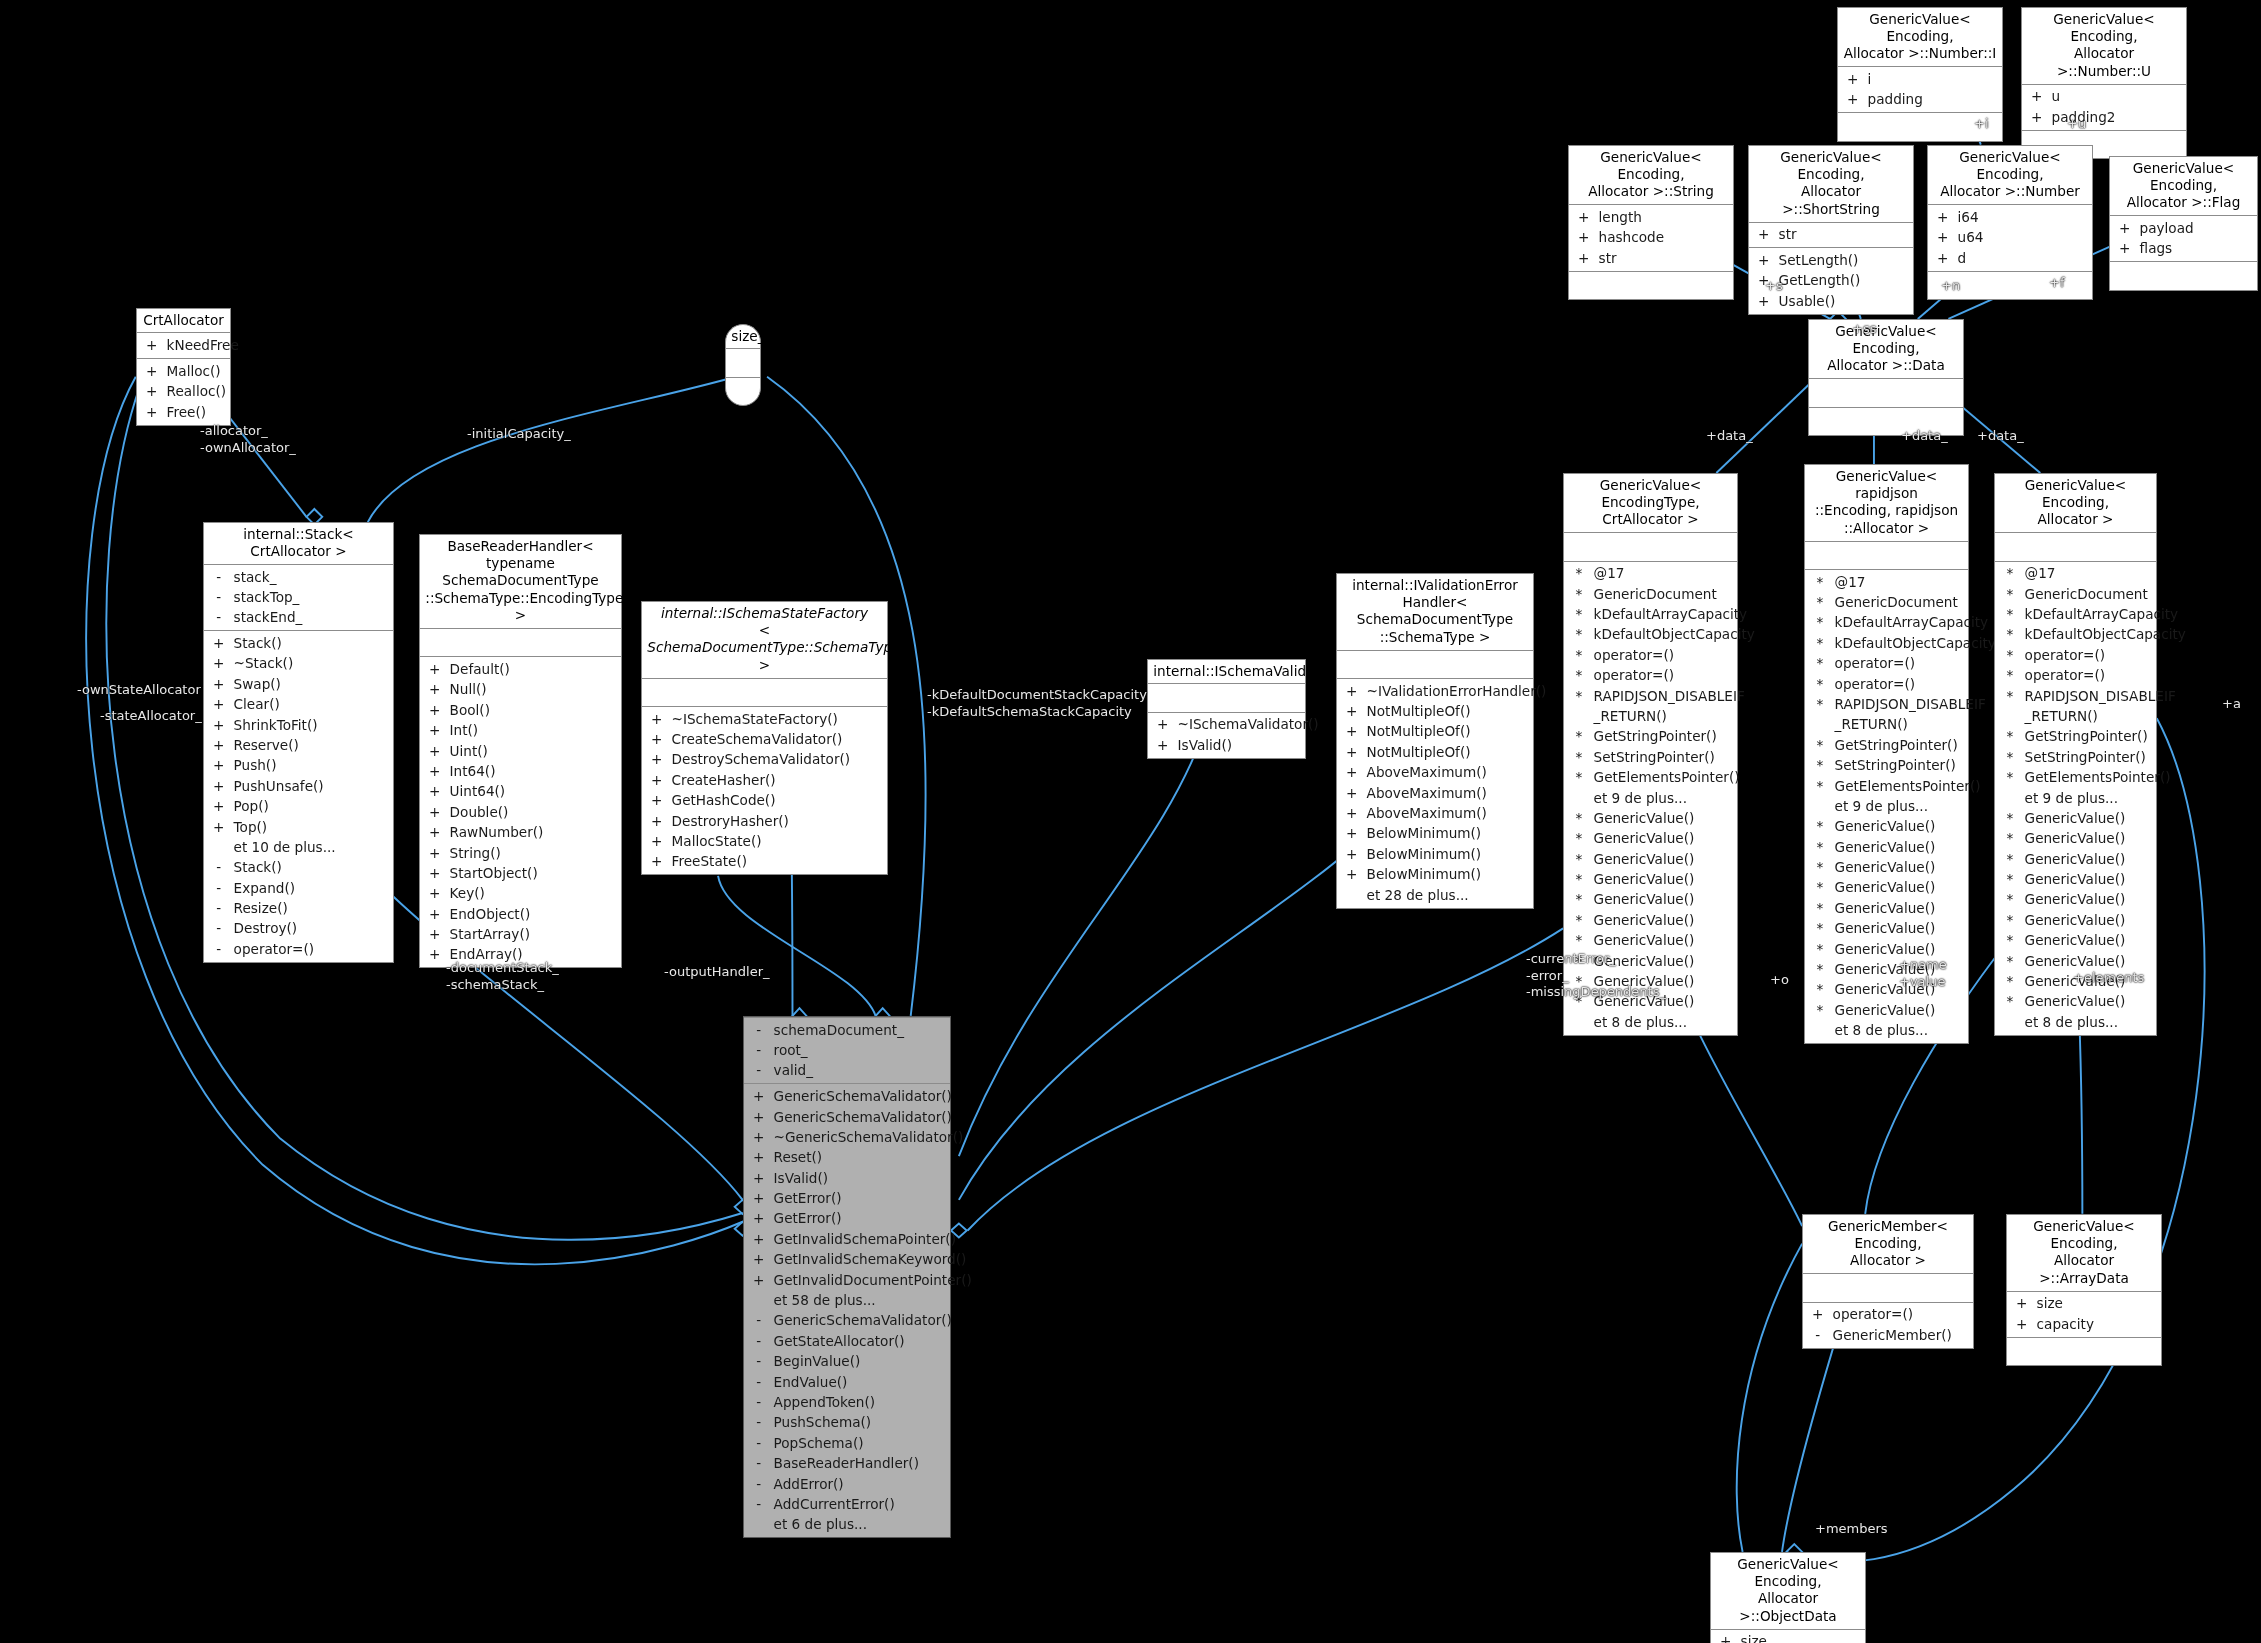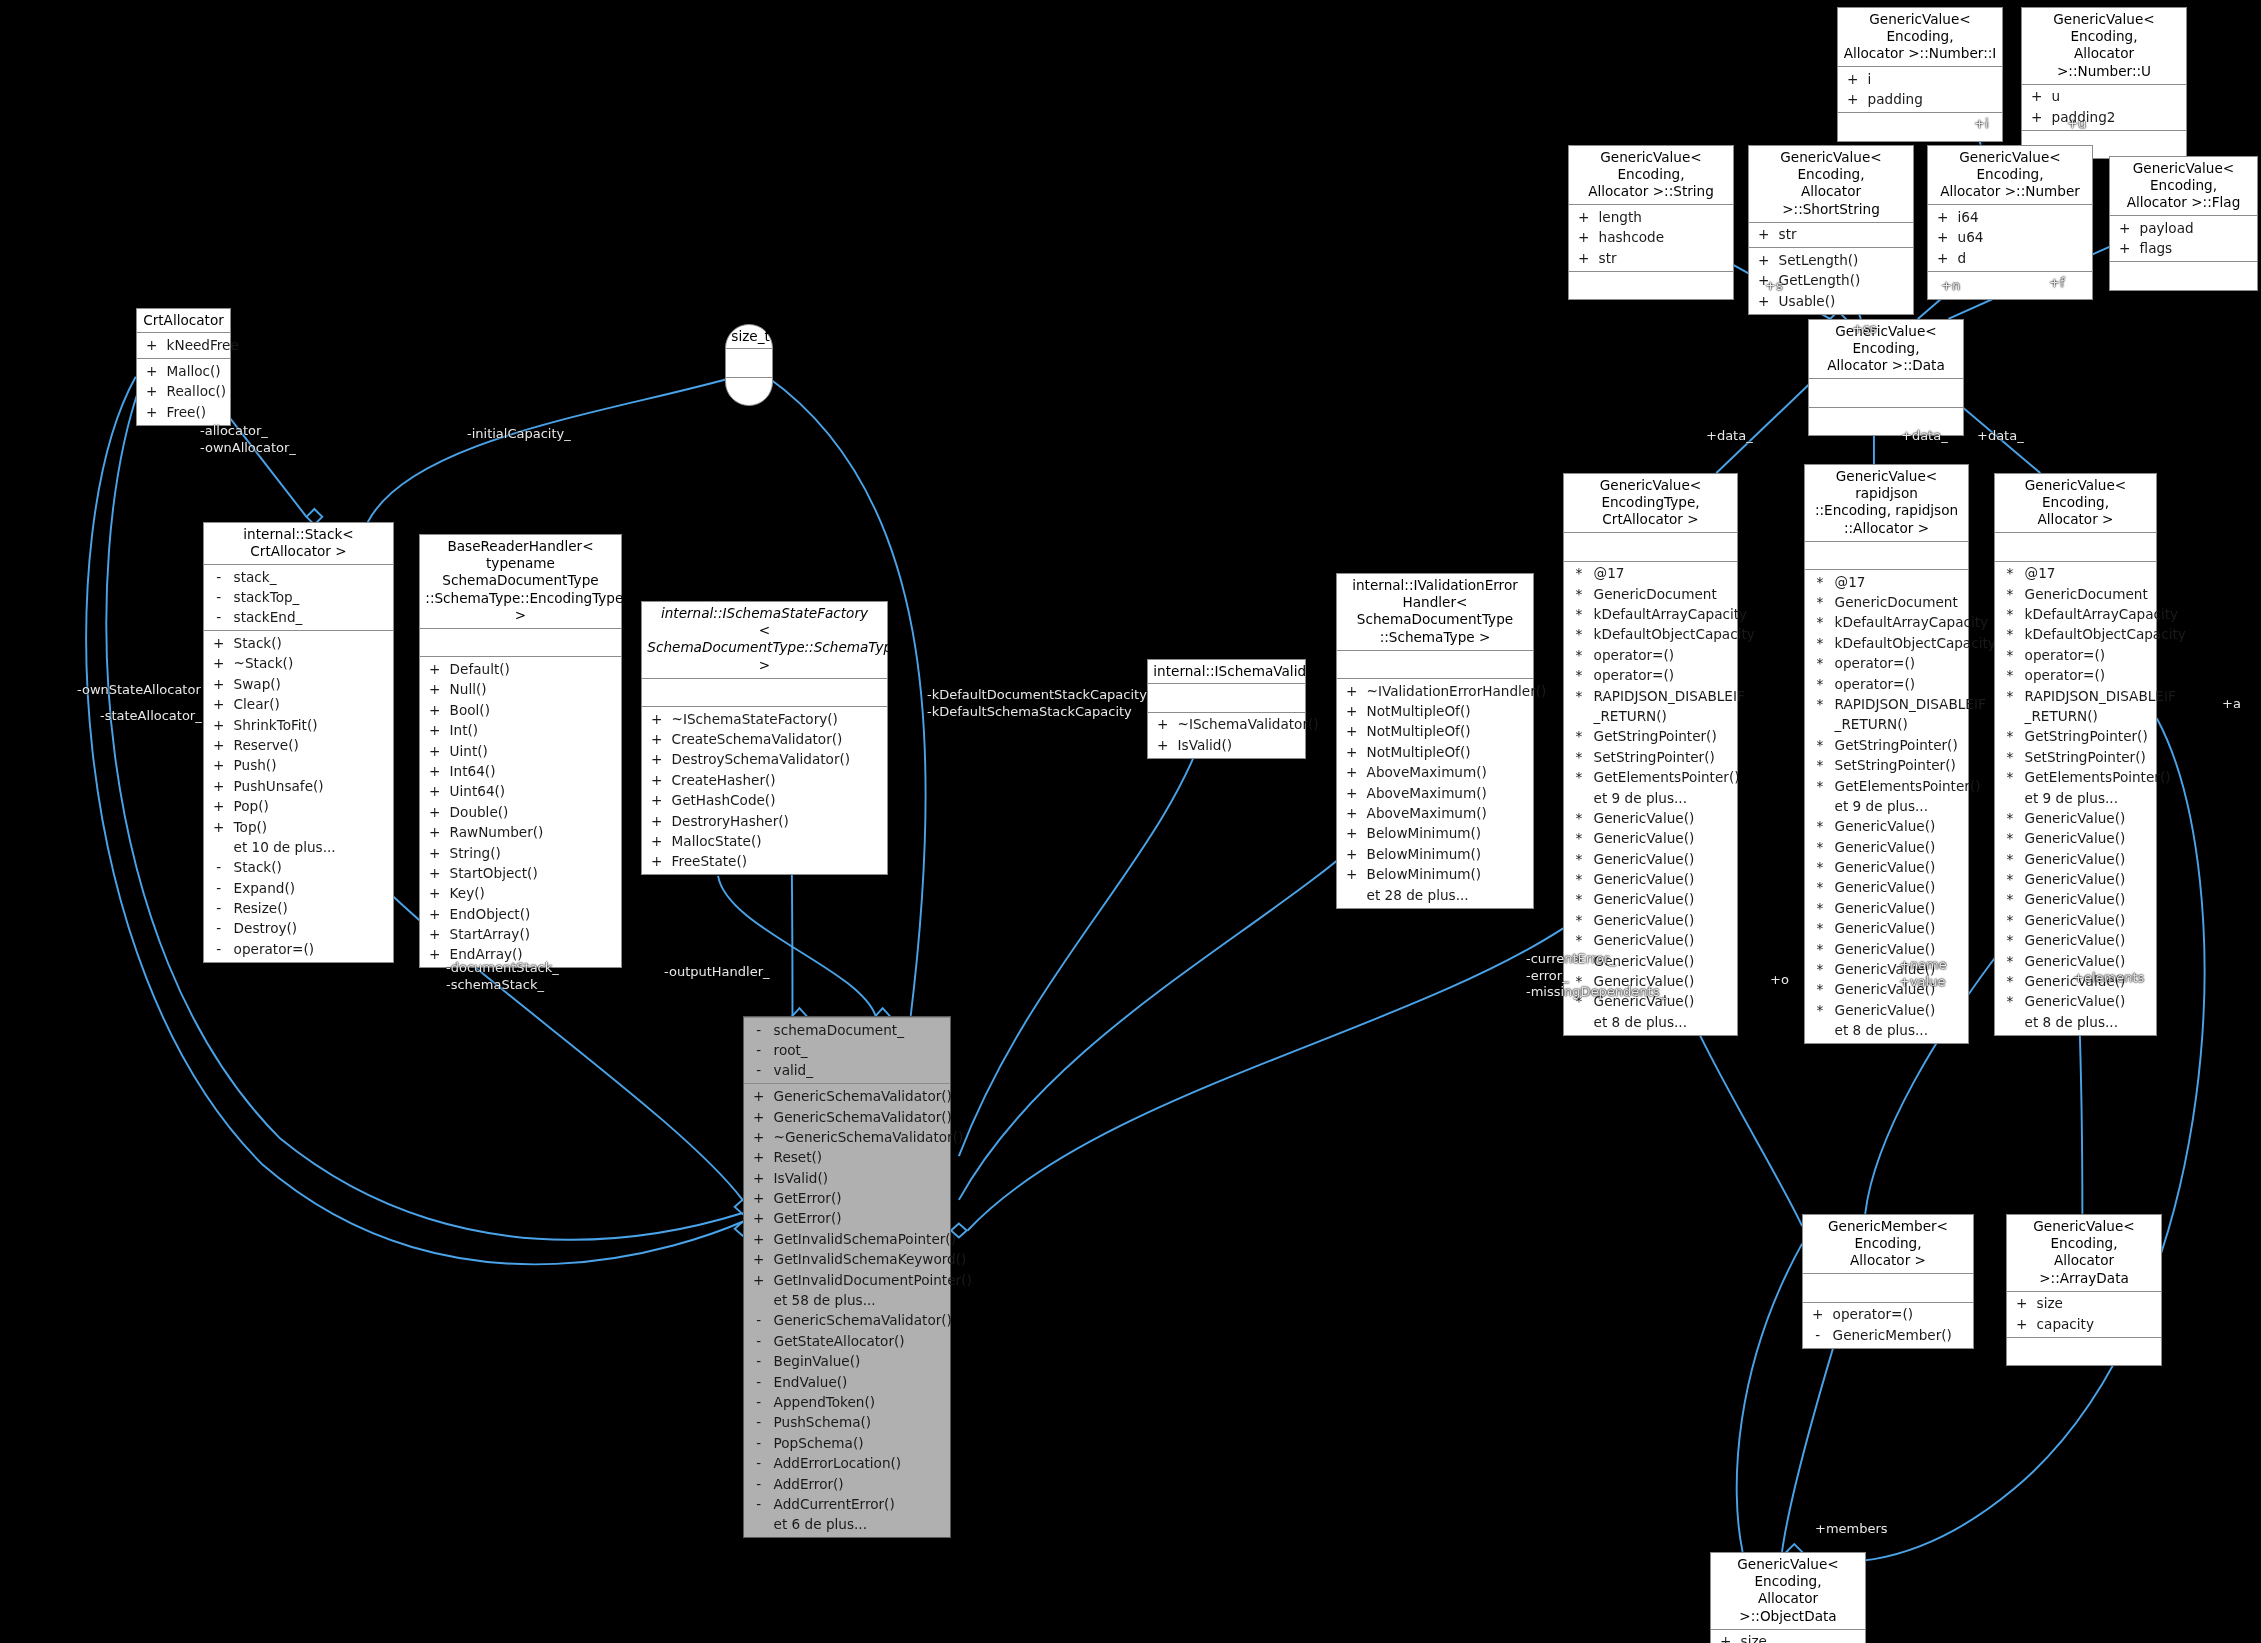--- a/index.html
+++ b/index.html
@@ -227,21 +227,21 @@
           <div class="row">
             <span class="vis">+</span>
             <span class="mname">Realloc()</span>
           </div>
           <div class="row">
             <span class="vis">+</span>
             <span class="mname">Free()</span>
           </div>
         </div>
       </div>
-      <div class="node" style="left: 725px; top: 324px; width: 48px; border-radius: 25px;">
+      <div class="node" style="left: 725px; top: 324px; width: 36px; border-radius: 25px;">
         <div class="nhead" style="white-space: pre-line;">size_t</div>
         <div class="nsep"></div>
         <div class="nbody empty"></div>
         <div class="nsep"></div>
         <div class="nbody empty"></div>
       </div>
       <div class="node" style="left: 203px; top: 522px; width: 191px;">
         <div class="nhead" style="white-space: pre-line;">internal::Stack&lt; CrtAllocator &gt;</div>
         <div class="nsep"></div>
         <div class="nbody">
@@ -887,21 +887,21 @@
           <div class="row">
             <span class="vis">-</span>
             <span class="mname">PushSchema()</span>
           </div>
           <div class="row">
             <span class="vis">-</span>
             <span class="mname">PopSchema()</span>
           </div>
           <div class="row">
             <span class="vis">-</span>
-            <span class="mname">AddErrorLocation()</span>
+            <span class="mname">BaseReaderHandler()</span>
           </div>
           <div class="row">
             <span class="vis">-</span>
             <span class="mname">AddError()</span>
           </div>
           <div class="row">
             <span class="vis">-</span>
             <span class="mname">AddCurrentError()</span>
           </div>
           <div class="row more">

